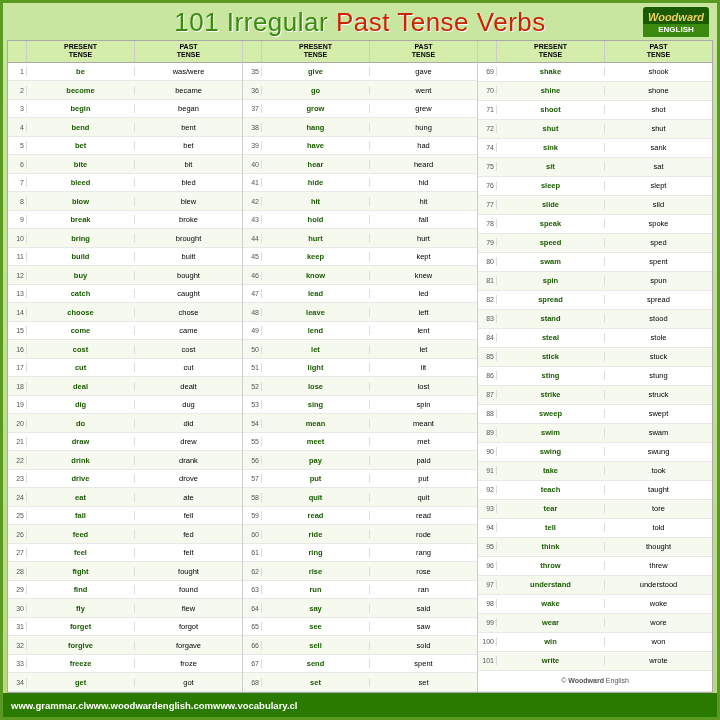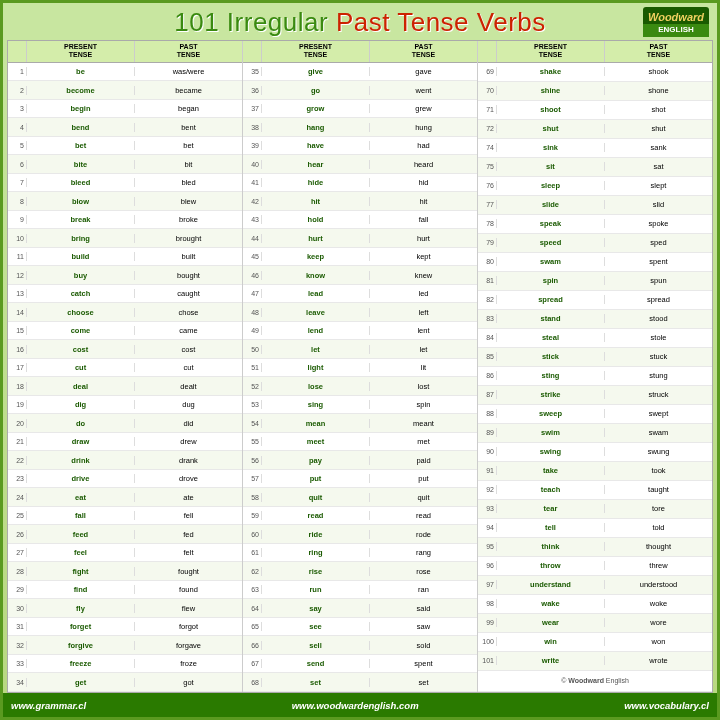--- a/index.html
+++ b/index.html
@@ -147,25 +147,24 @@
       flex: 1;
       text-align: center;
       font-size: 7.5px;
       color: #000;
       border-left: 1px solid #ddd;
     }
     .footer {
       background: #2a7a00;
       display: flex;
       flex-direction: row;
-      justify-content: space-between;
+      justify-content: flex-start;
       align-items: center;
       padding: 4px 8px;
       height: 24px;
-      font-style: italic;
     }
     .footer-link {
       color: #ffffff;
       font-size: 9.5px;
       font-weight: bold;
       text-decoration: none;
     }
     .copyright-row {
       display: flex;
       flex-direction: row;

